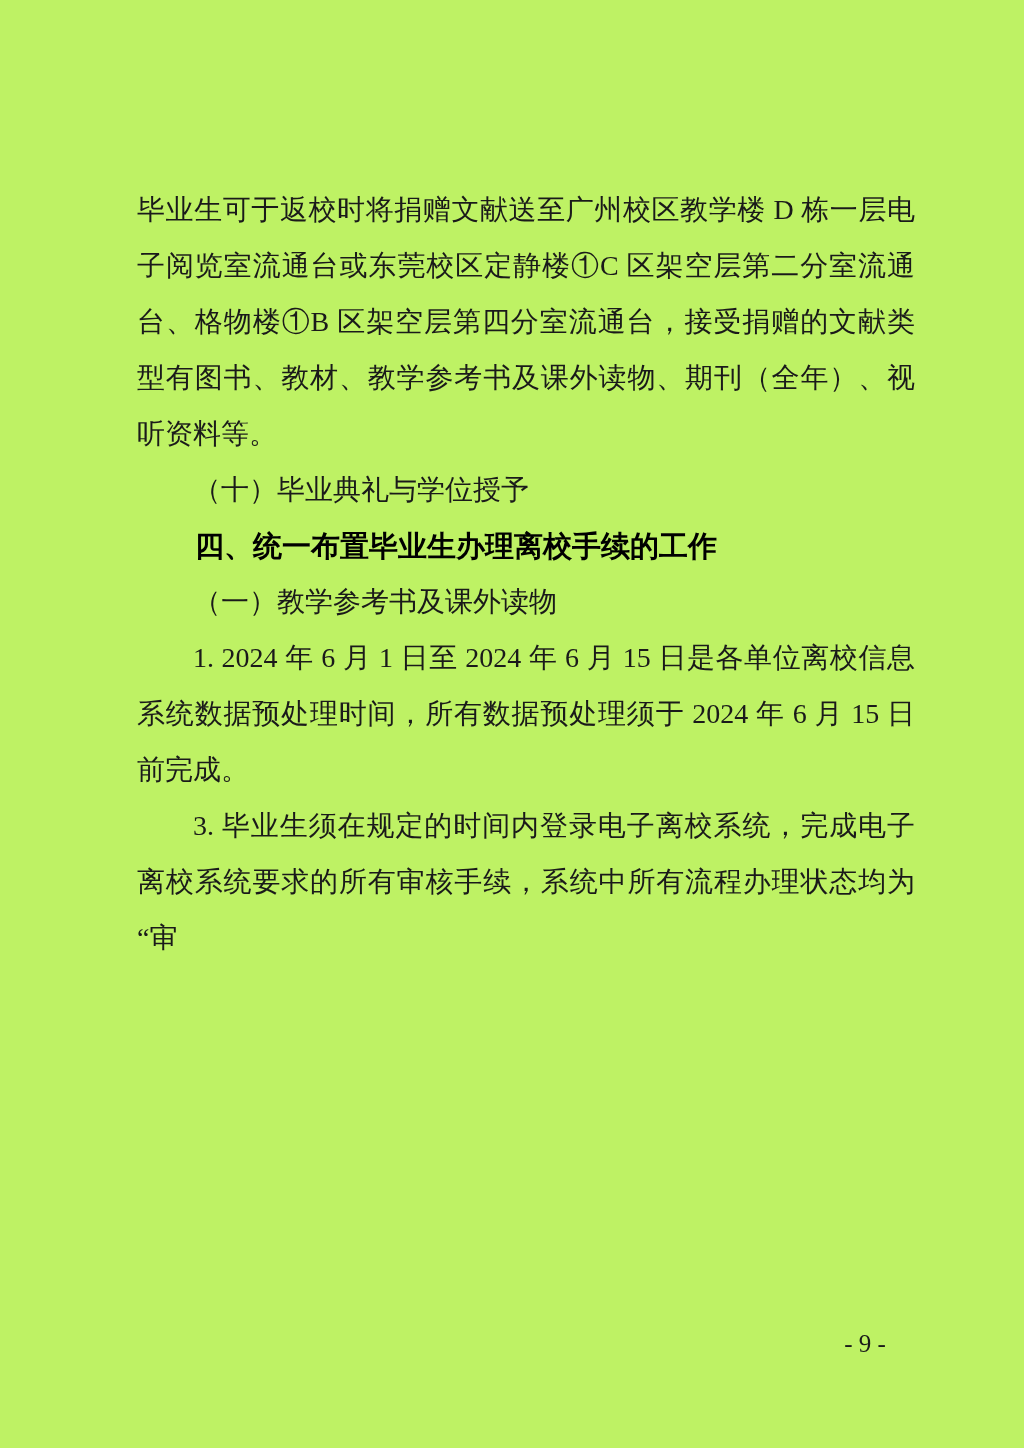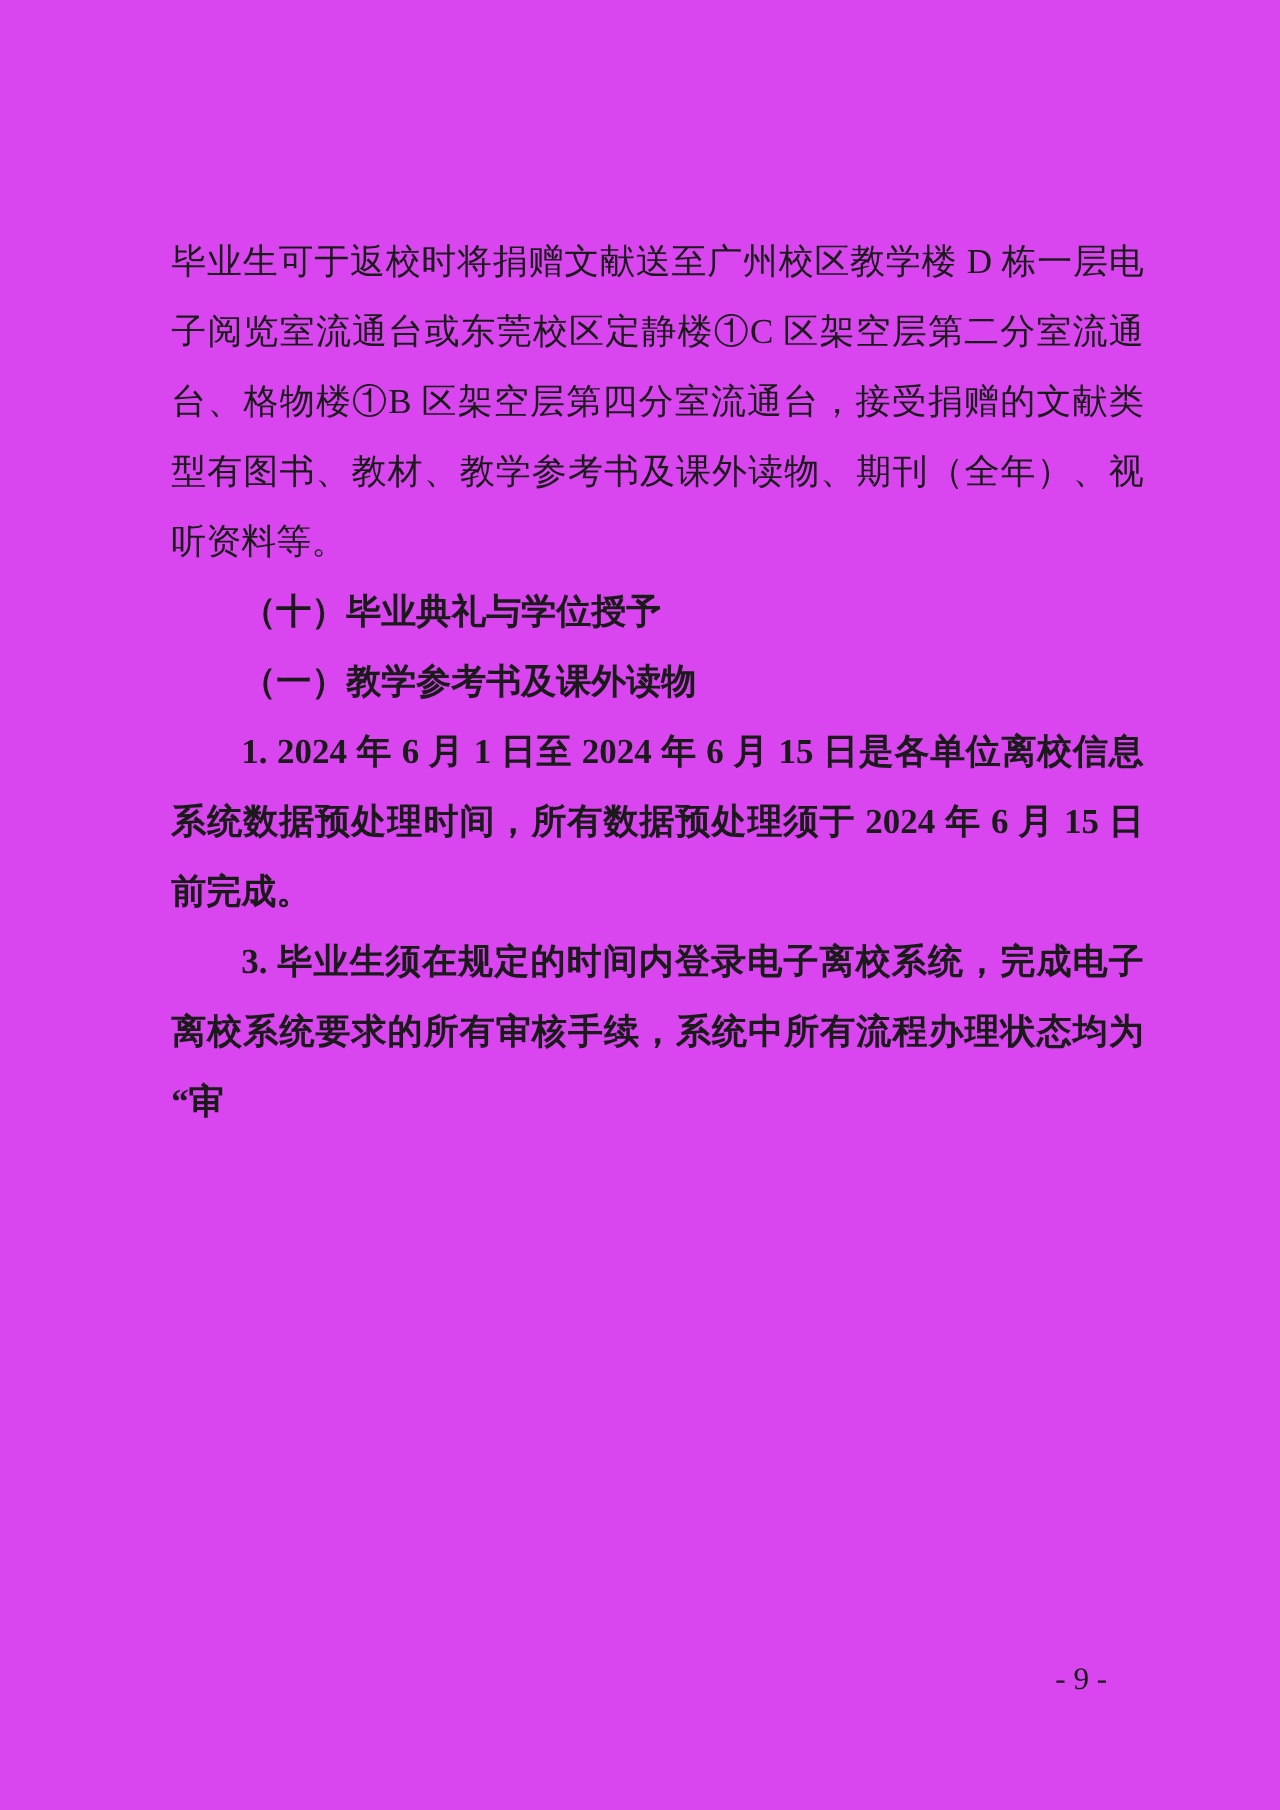--- a/index.html
+++ b/index.html
@@ -4,41 +4,40 @@
 <style>
   html, body {
     margin: 0;
     padding: 0;
     background: #ffffff;
   }
   .page {
     position: relative;
     width: 1024px;
     height: 1448px;
-    background: #d946ef;
+    background: #bef264;
     overflow: hidden;
   }
   .doc-body {
     position: absolute;
     left: 137px;
     top: 182px;
     width: 778px;
     font-family: "Liberation Serif", "DejaVu Serif", serif;
     font-size: 28px;
     line-height: 56px;
     color: #1a1a1a;
     text-align: justify;
   }
   .para {
     margin: 0;
     padding: 0;
   }
   .para.indent {
     text-indent: 2em;
-    font-weight: bold;
   }
   .para.section-heading {
     font-family: "Liberation Sans", "DejaVu Sans", sans-serif;
     font-weight: bold;
     color: #000000;
     font-size: 29px;
   }
   .footer {
     position: absolute;
     top: 1330px;
@@ -53,20 +52,21 @@
     white-space: pre;
   }
 </style>
 </head>
 <body>
 
 <div class="page">
   <main class="doc-body">
     <p class="para">毕业生可于返校时将捐赠文献送至广州校区教学楼 D 栋一层电子阅览室流通台或东莞校区定静楼①C 区架空层第二分室流通台、格物楼①B 区架空层第四分室流通台，接受捐赠的文献类型有图书、教材、教学参考书及课外读物、期刊（全年）、视听资料等。</p>
     <p class="para indent">（十）毕业典礼与学位授予</p>
+    <p class="para indent section-heading">四、统一布置毕业生办理离校手续的工作</p>
     <p class="para indent">（一）教学参考书及课外读物</p>
     <p class="para indent">1. 2024 年 6 月 1 日至 2024 年 6 月 15 日是各单位离校信息系统数据预处理时间，所有数据预处理须于 2024 年 6 月 15 日前完成。</p>
     <p class="para indent">3. 毕业生须在规定的时间内登录电子离校系统，完成电子离校系统要求的所有审核手续，系统中所有流程办理状态均为“审</p>
   </main>
   <footer class="footer">
     <span class="page-number">- 9 -</span>
   </footer>
 </div>
 
 </body></html>

